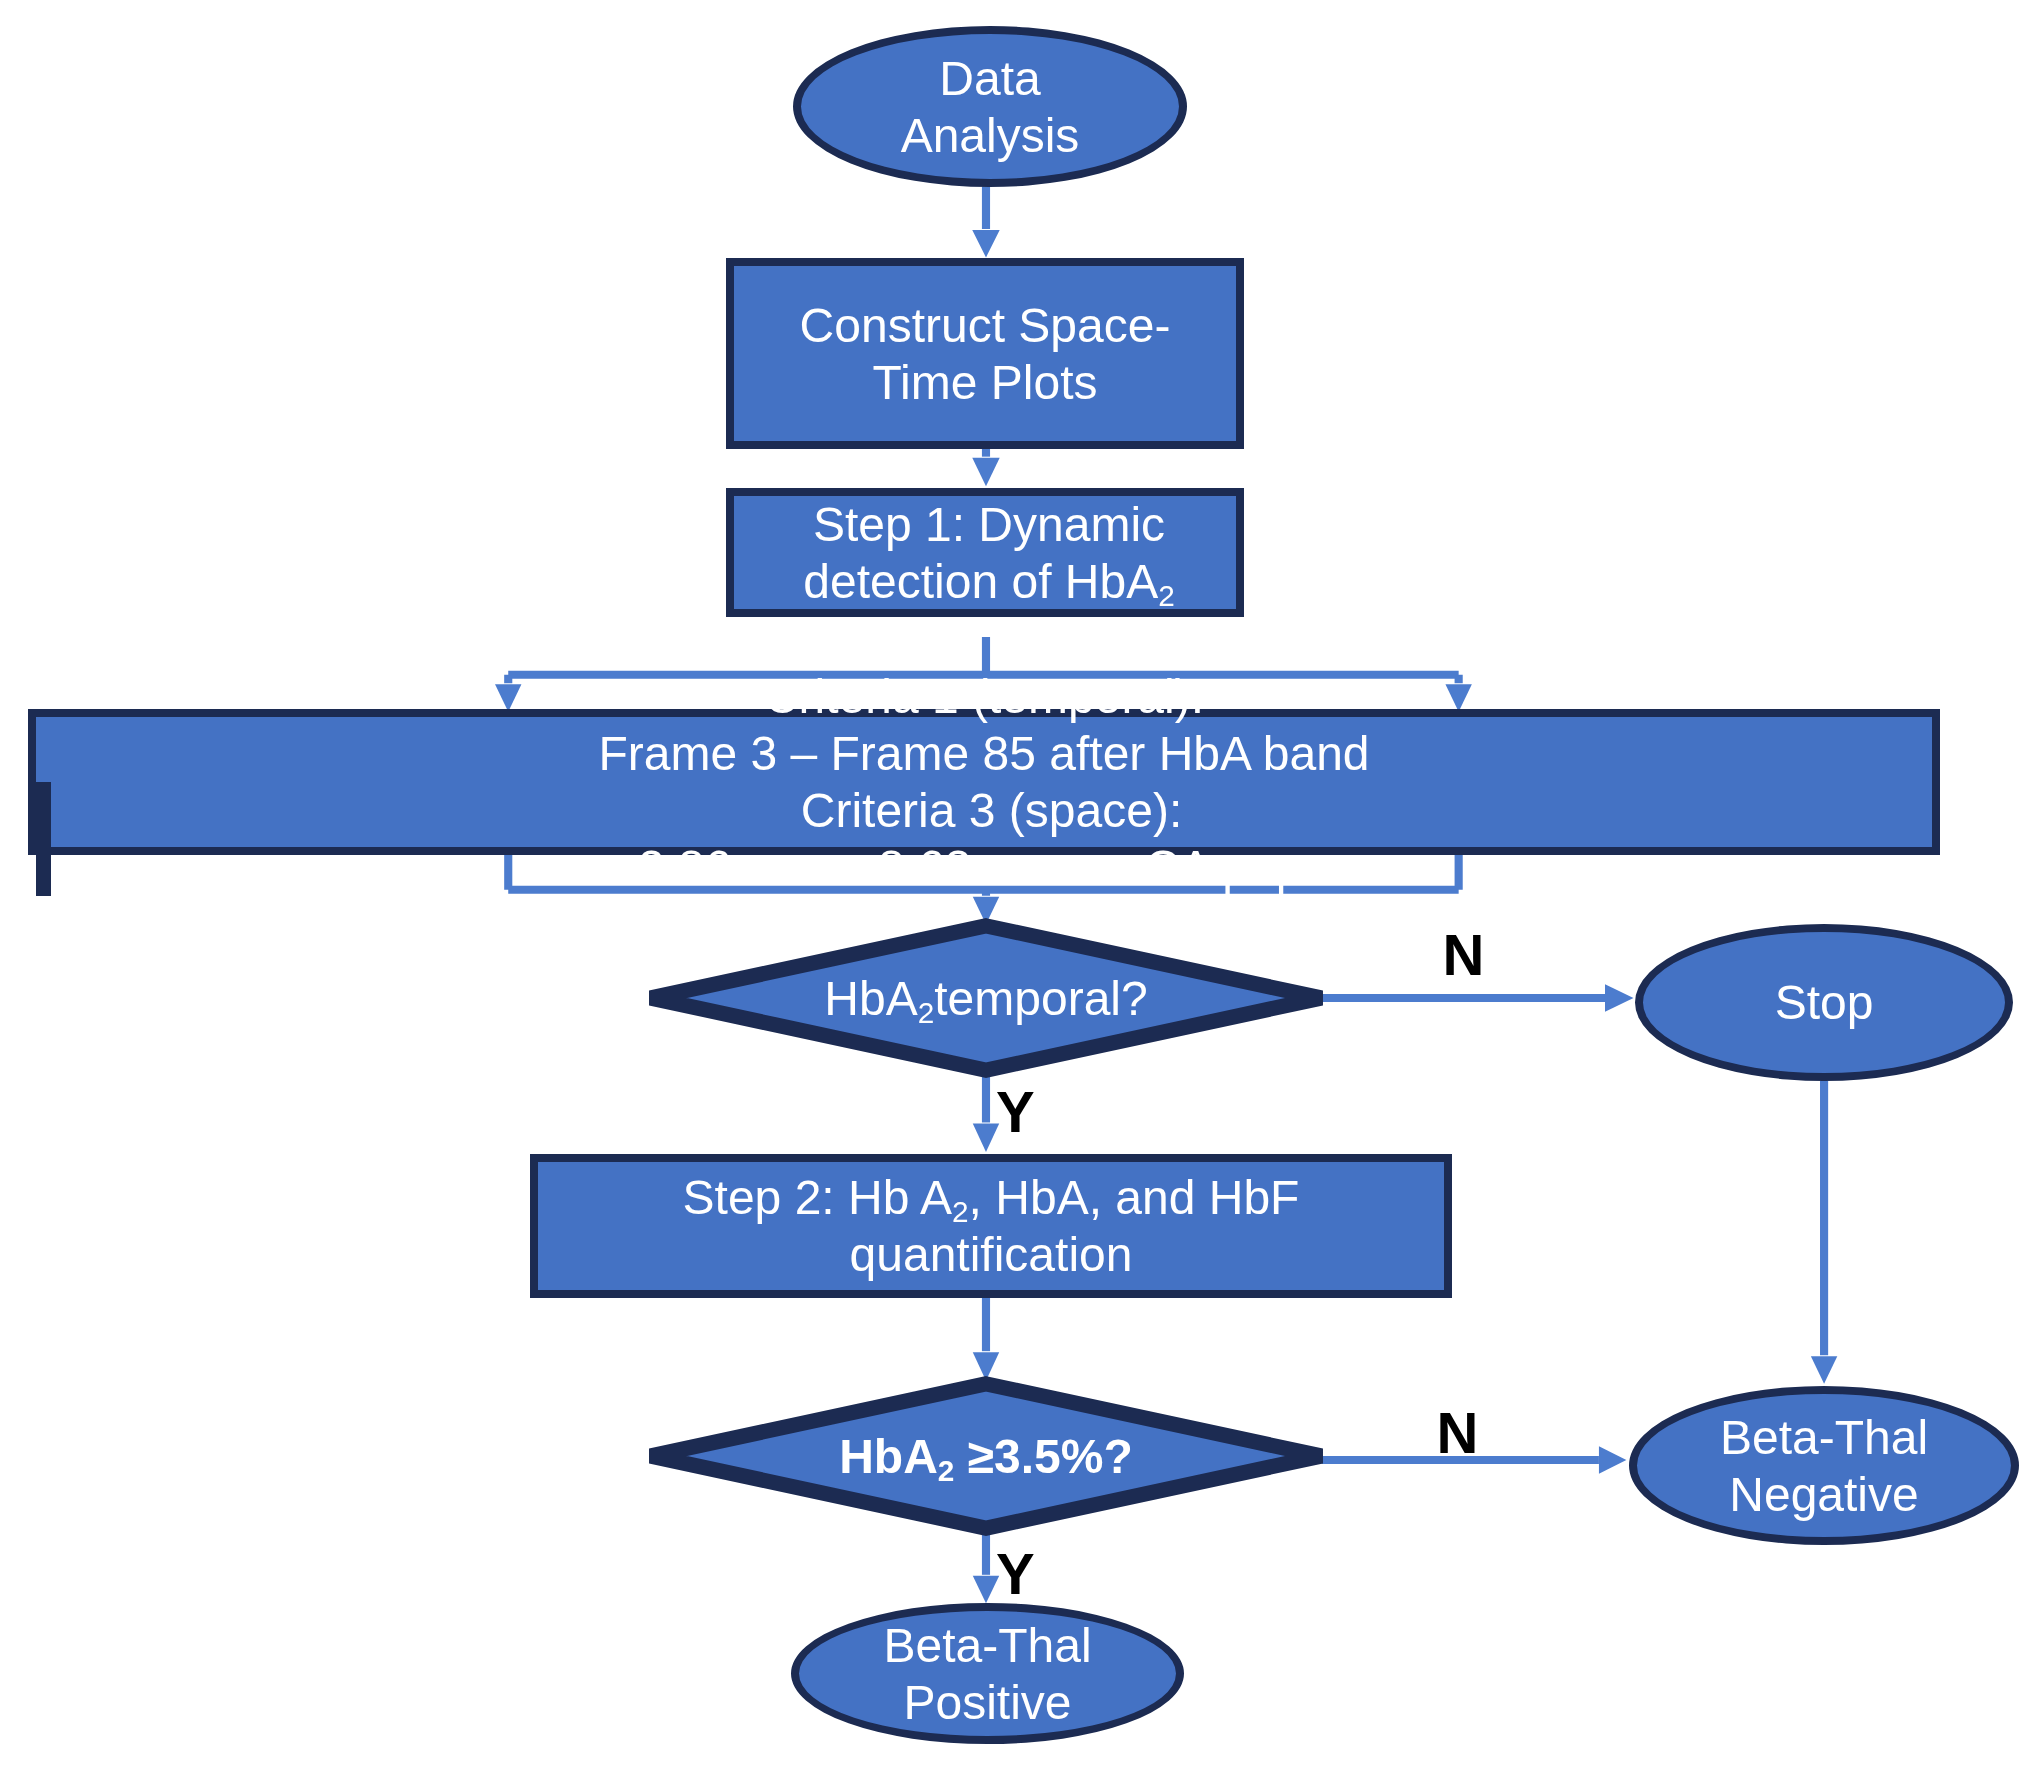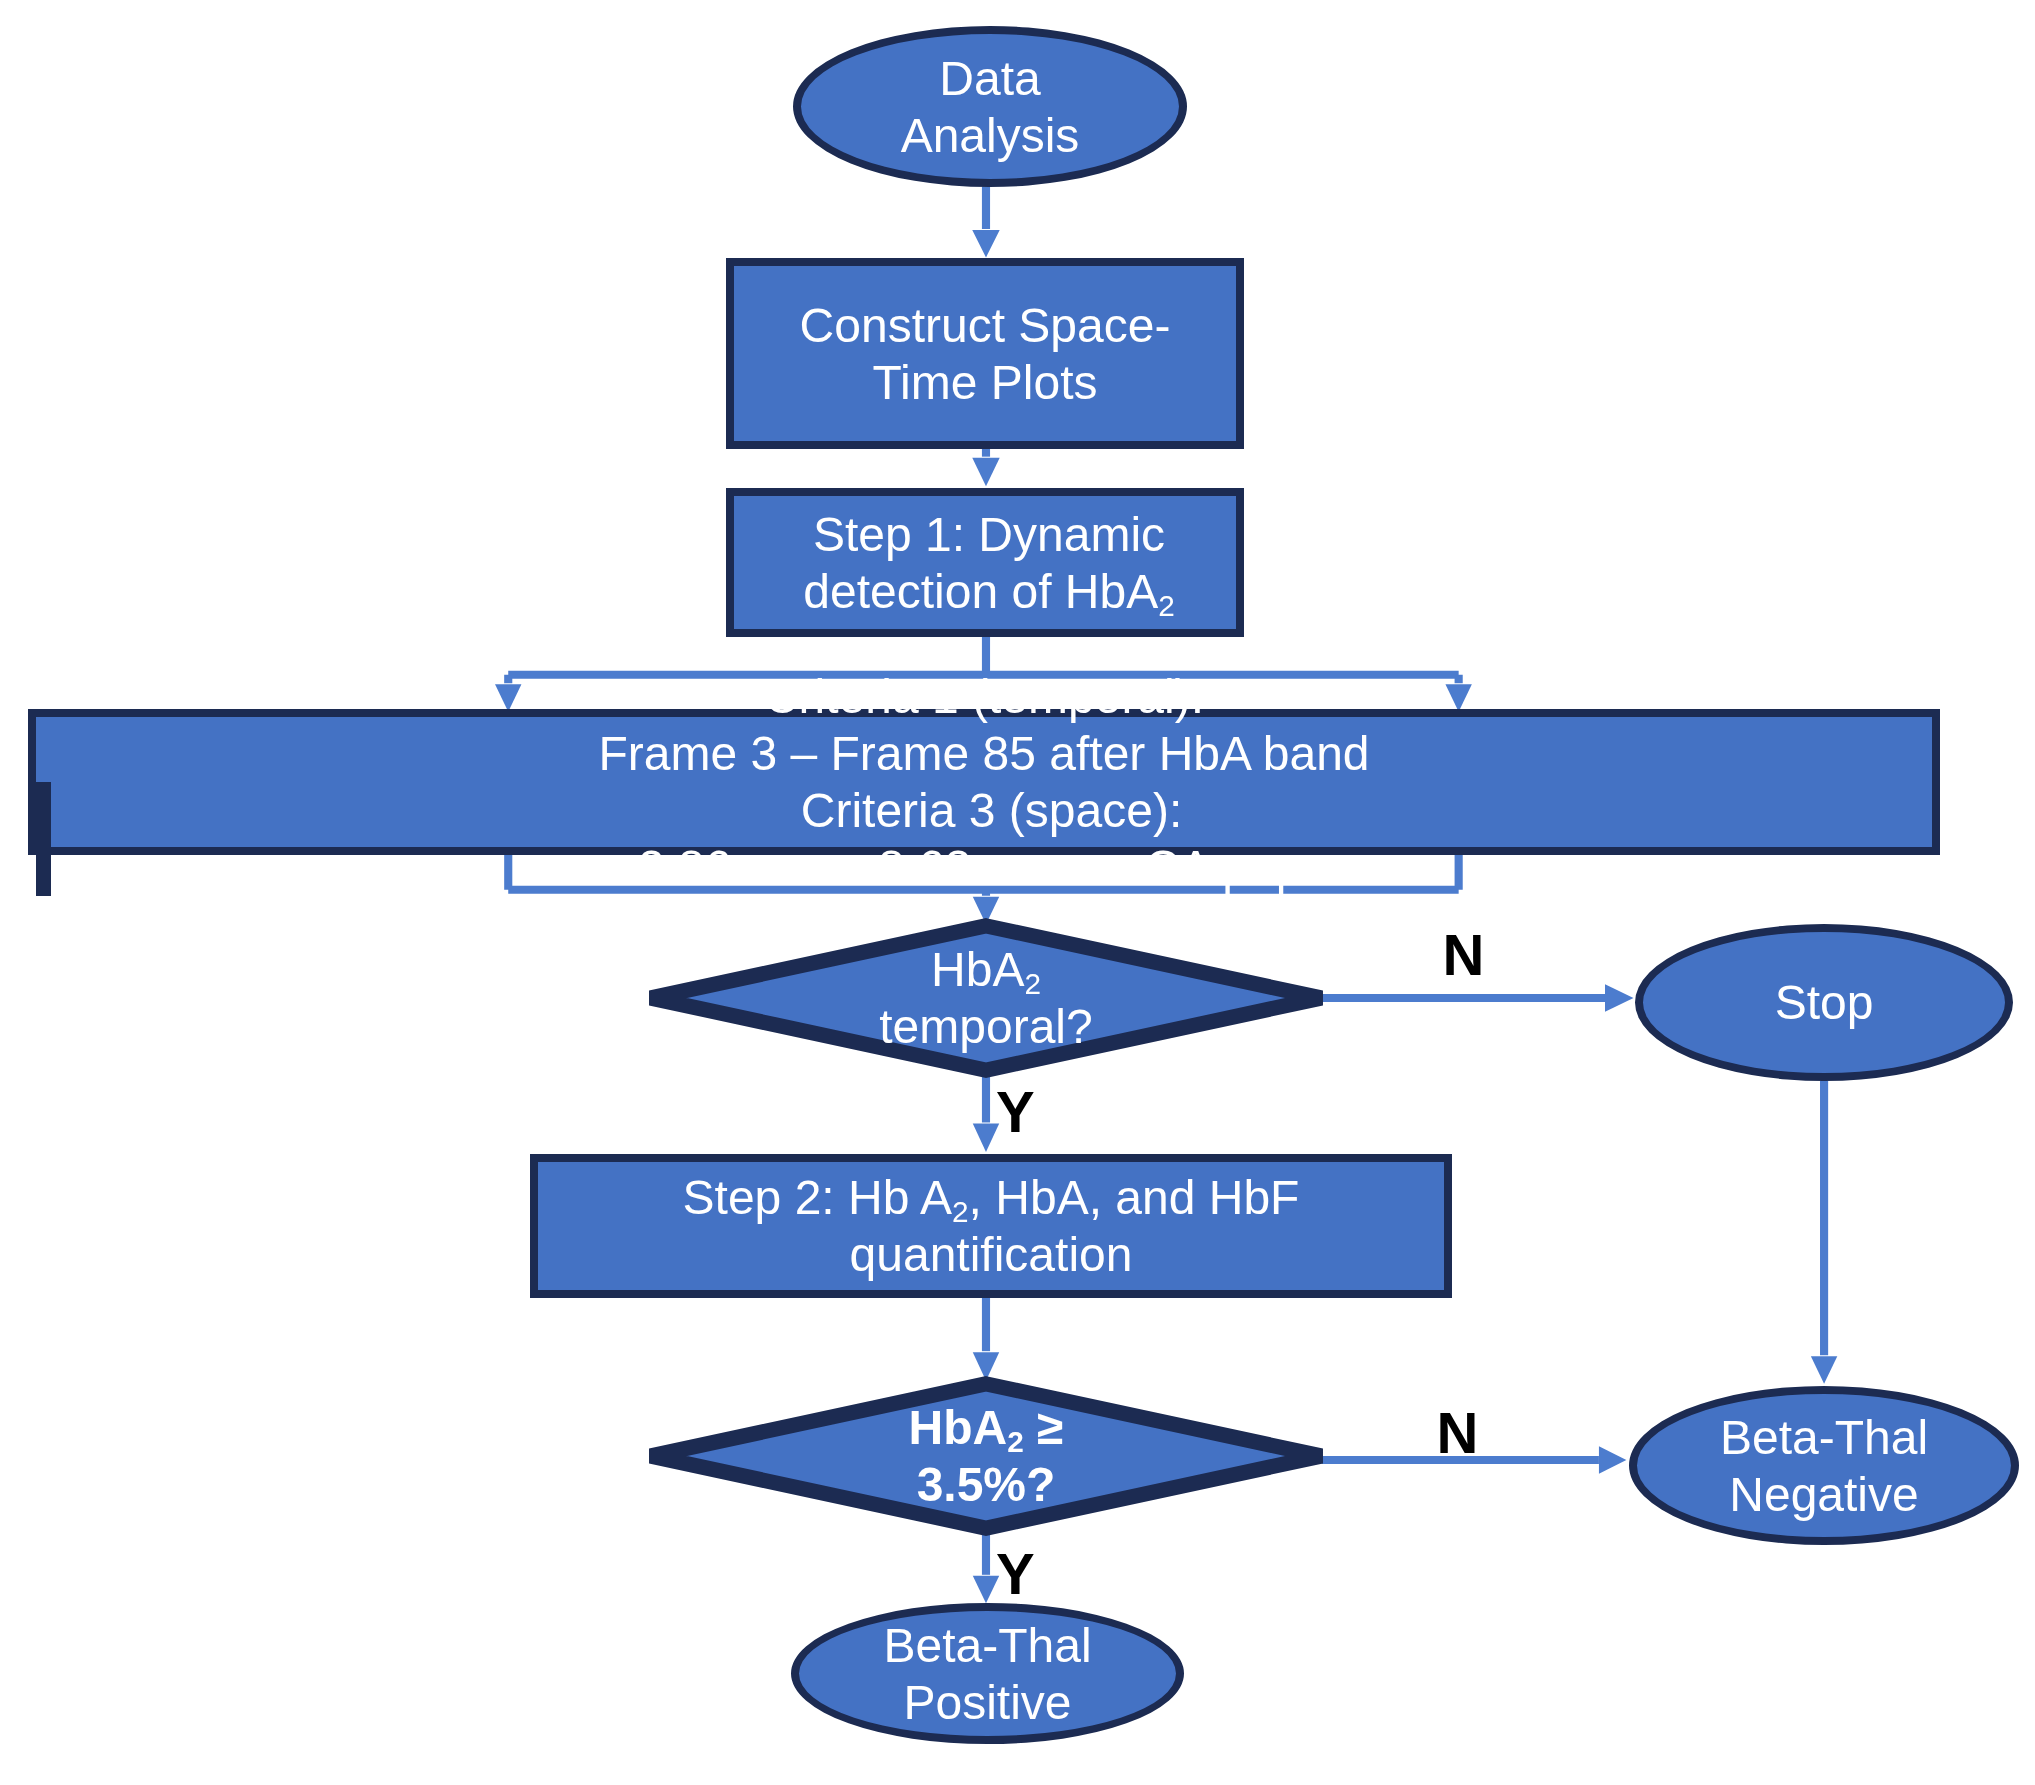--- a/index.html
+++ b/index.html
@@ -10,21 +10,21 @@
   svg.edges{position:absolute;left:0;top:0;width:2035px;height:1786px;}
   .node{
     position:absolute;box-sizing:border-box;
     display:flex;flex-direction:column;align-items:center;justify-content:center;
     text-align:right;color:#ffffff;font-size:48px;line-height:57px;
   }
   .shape-rect{background:#4472C4;border:8.1px solid #1C2B52;}
   .shape-ellipse{background:#4472C4;border:8.1px solid #1C2B52;border-radius:50%;}
   .shape-diamond{background:none;border:none;}
   .shape-diamond svg{position:absolute;left:0;top:0;}
-  .shape-diamond .txt{position:relative;z-index:1;display:flex;flex-direction:column;align-items:center;}
+  .shape-diamond .txt{position:relative;z-index:1;display:flex;align-items:center;}
   .criteria-row{padding:0;align-items:stretch;}
   .cell{flex:1;display:flex;flex-direction:column;align-items:center;justify-content:center;}
   .cell.right{border-left:15.2px solid #1C2B52;}
   .line{display:block;white-space:nowrap;}
   sub{font-size:62%;line-height:0;vertical-align:-0.28em;}
   .edge-label{
     position:absolute;color:#000000;font-weight:700;
     font-size:58px;line-height:58px;width:81px;text-align:center;
   }
 </style>
@@ -64,21 +64,21 @@
   <div class="node shape-ellipse" style="left:793px;top:26.4px;width:394px;height:161px;">
     <span class="line">Data</span>
     <span class="line">Analysis</span>
   </div>
 
   <div class="node shape-rect" style="left:726px;top:258px;width:518px;height:191px;">
     <span class="line">Construct Space-</span>
     <span class="line">Time Plots</span>
   </div>
 
-  <div class="node shape-rect" style="left:726px;top:488px;width:518px;height:149px;padding-left:8px;">
+  <div class="node shape-rect" style="left:726px;top:488px;width:518px;height:129px;padding-left:8px;">
     <span class="line">Step 1: Dynamic</span>
     <span class="line"><span>detection of HbA</span><sub>2</sub></span>
   </div>
 
   <div class="node shape-rect criteria-row" style="left:28px;top:709px;width:1912px;height:146px;">
     <div class="cell">
       <span class="line">Criteria 1 (temporal):</span>
       <span class="line">Frame 3 – Frame 85 after HbA band</span>
     </div>
     <div class="cell right">

